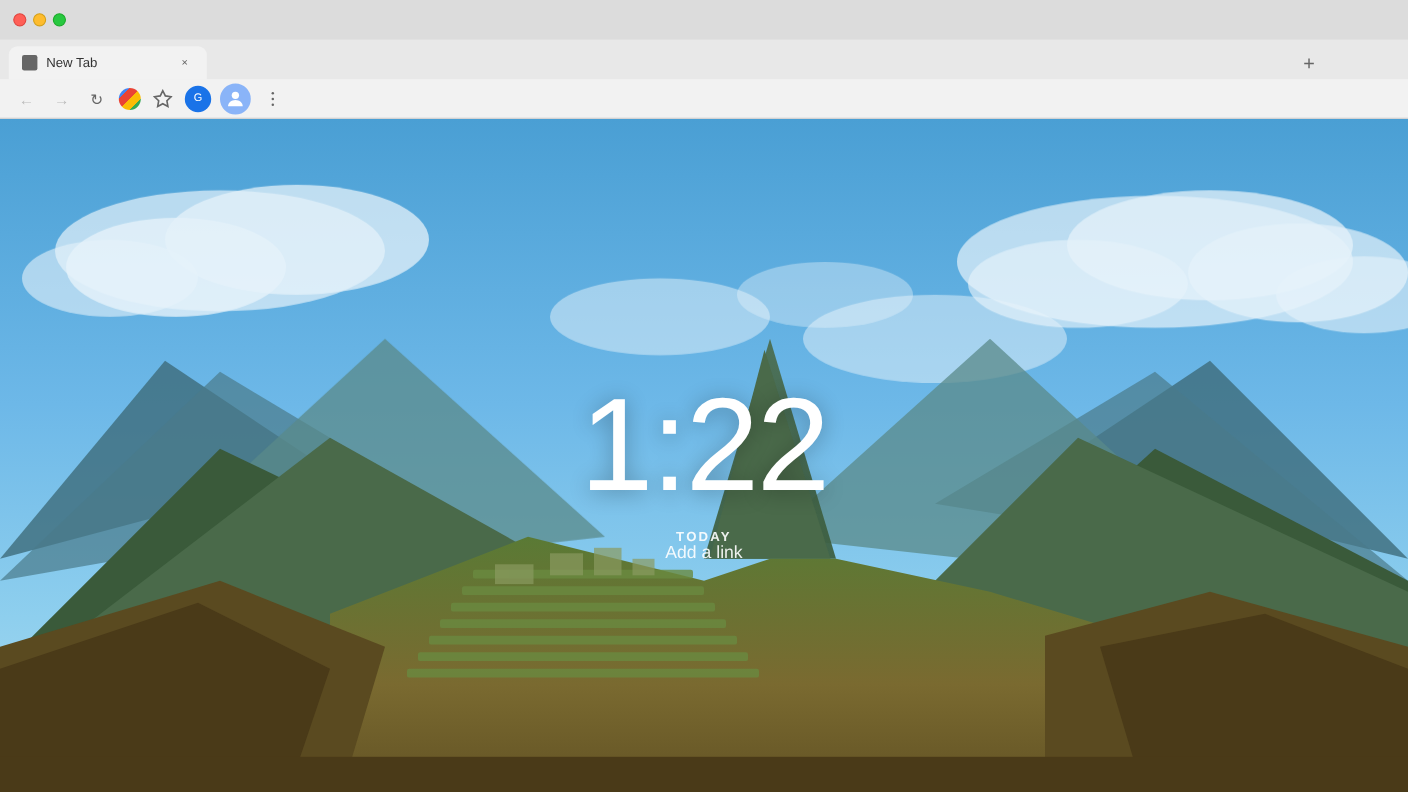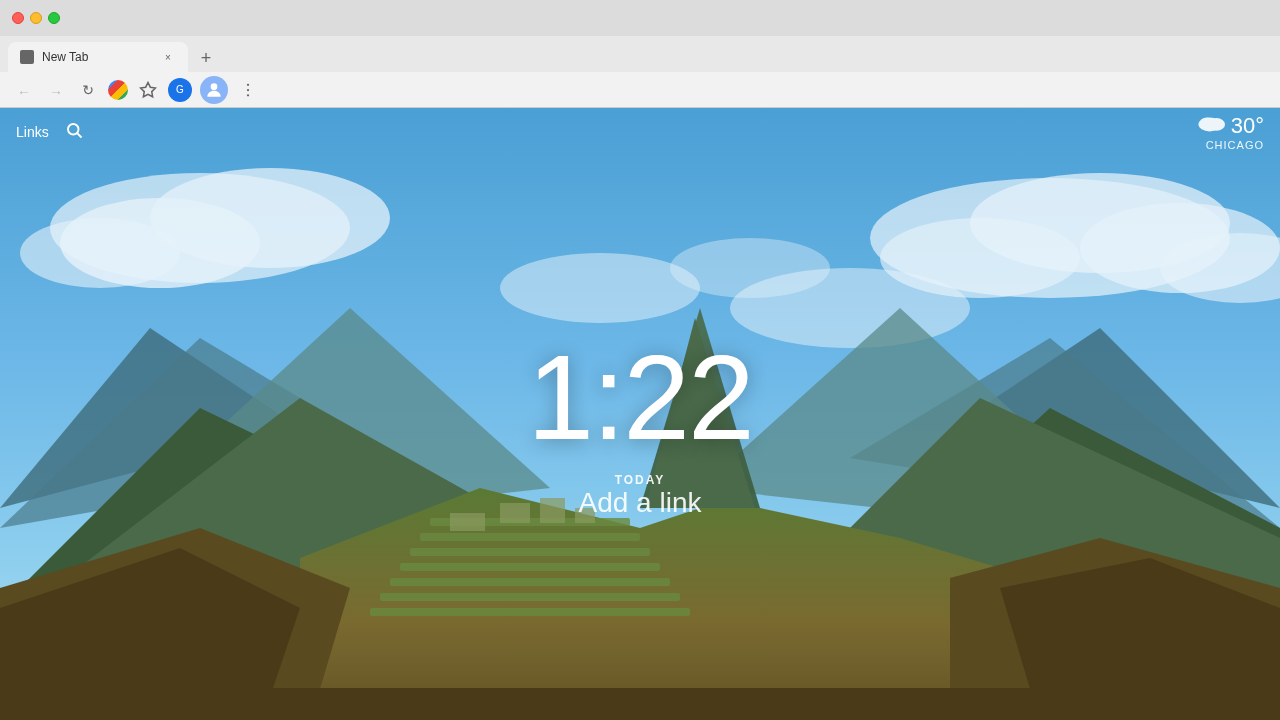--- a/index.html
+++ b/index.html
@@ -35,20 +35,21 @@
     }
     .traffic-light.close { background: #ff5f57; border: 1px solid #e0443e; }
     .traffic-light.minimize { background: #febc2e; border: 1px solid #d4a017; }
     .traffic-light.maximize { background: #28c840; border: 1px solid #1aab29; }
 
     .tab-bar {
       display: flex;
       align-items: flex-end;
       padding: 0 76px 0 8px;
       height: 36px;
+      justify-content: space-between;
     }
 
     .tab {
       display: flex;
       align-items: center;
       gap: 8px;
       background: #f2f2f2;
       border-radius: 8px 8px 0 0;
       padding: 0 12px;
       height: 30px;
@@ -291,21 +292,21 @@
 
     .today-label {
       font-size: 12px;
       letter-spacing: 2px;
       font-weight: 600;
       opacity: 0.9;
       text-transform: uppercase;
     }
 
     .add-link {
-      font-size: 28px;
+      font-size: 16px;
       font-weight: 300;
       opacity: 0.9;
       cursor: pointer;
     }
 
     
     .scene-svg {
       position: absolute;
       inset: 0;
       width: 100%;
@@ -449,44 +450,20 @@
 
     <polygon points="0,648 0,480 200,420 350,480 300,648" fill="#5a4a20"></polygon>
     <polygon points="0,648 0,500 180,440 300,500 250,648" fill="#4a3a18"></polygon>
 
     <polygon points="950,648 950,470 1100,430 1280,480 1280,648" fill="#5a4a20"></polygon>
     <polygon points="1050,648 1000,480 1150,450 1280,500 1280,648" fill="#4a3a18"></polygon>
 
     <rect x="0" y="580" width="1280" height="68" fill="#4a3a18"></rect>
   </svg>
 
-  <div class="newtab-topbar">
-    <span class="links-btn">Links</span>
-    <div class="search-icon-btn">
-      <svg width="18" height="18" viewBox="0 0 24 24" fill="none" stroke="white" stroke-width="2.5">
-        <circle cx="11" cy="11" r="7"></circle>
-        <line x1="16.5" y1="16.5" x2="22" y2="22"></line>
-      </svg>
-    </div>
-
-    <div class="weather-widget">
-      <div class="weather-top">
-        <span>
-          
-          <svg width="28" height="20" viewBox="0 0 40 28" fill="white" opacity="0.9">
-            <ellipse cx="18" cy="16" rx="16" ry="10"></ellipse>
-            <ellipse cx="28" cy="16" rx="12" ry="9"></ellipse>
-            <ellipse cx="14" cy="14" rx="10" ry="8"></ellipse>
-          </svg>
-        </span>
-        <span>30°</span>
-      </div>
-      <div class="weather-city">CHICAGO</div>
-    </div>
-  </div>
 
   <div class="center-content">
     <div class="time-display">1:22</div>
     <div class="todo-section">
       <div class="today-label">TODAY</div>
       <div class="add-link">Add a link</div>
     </div>
   </div>
 
 </div>

